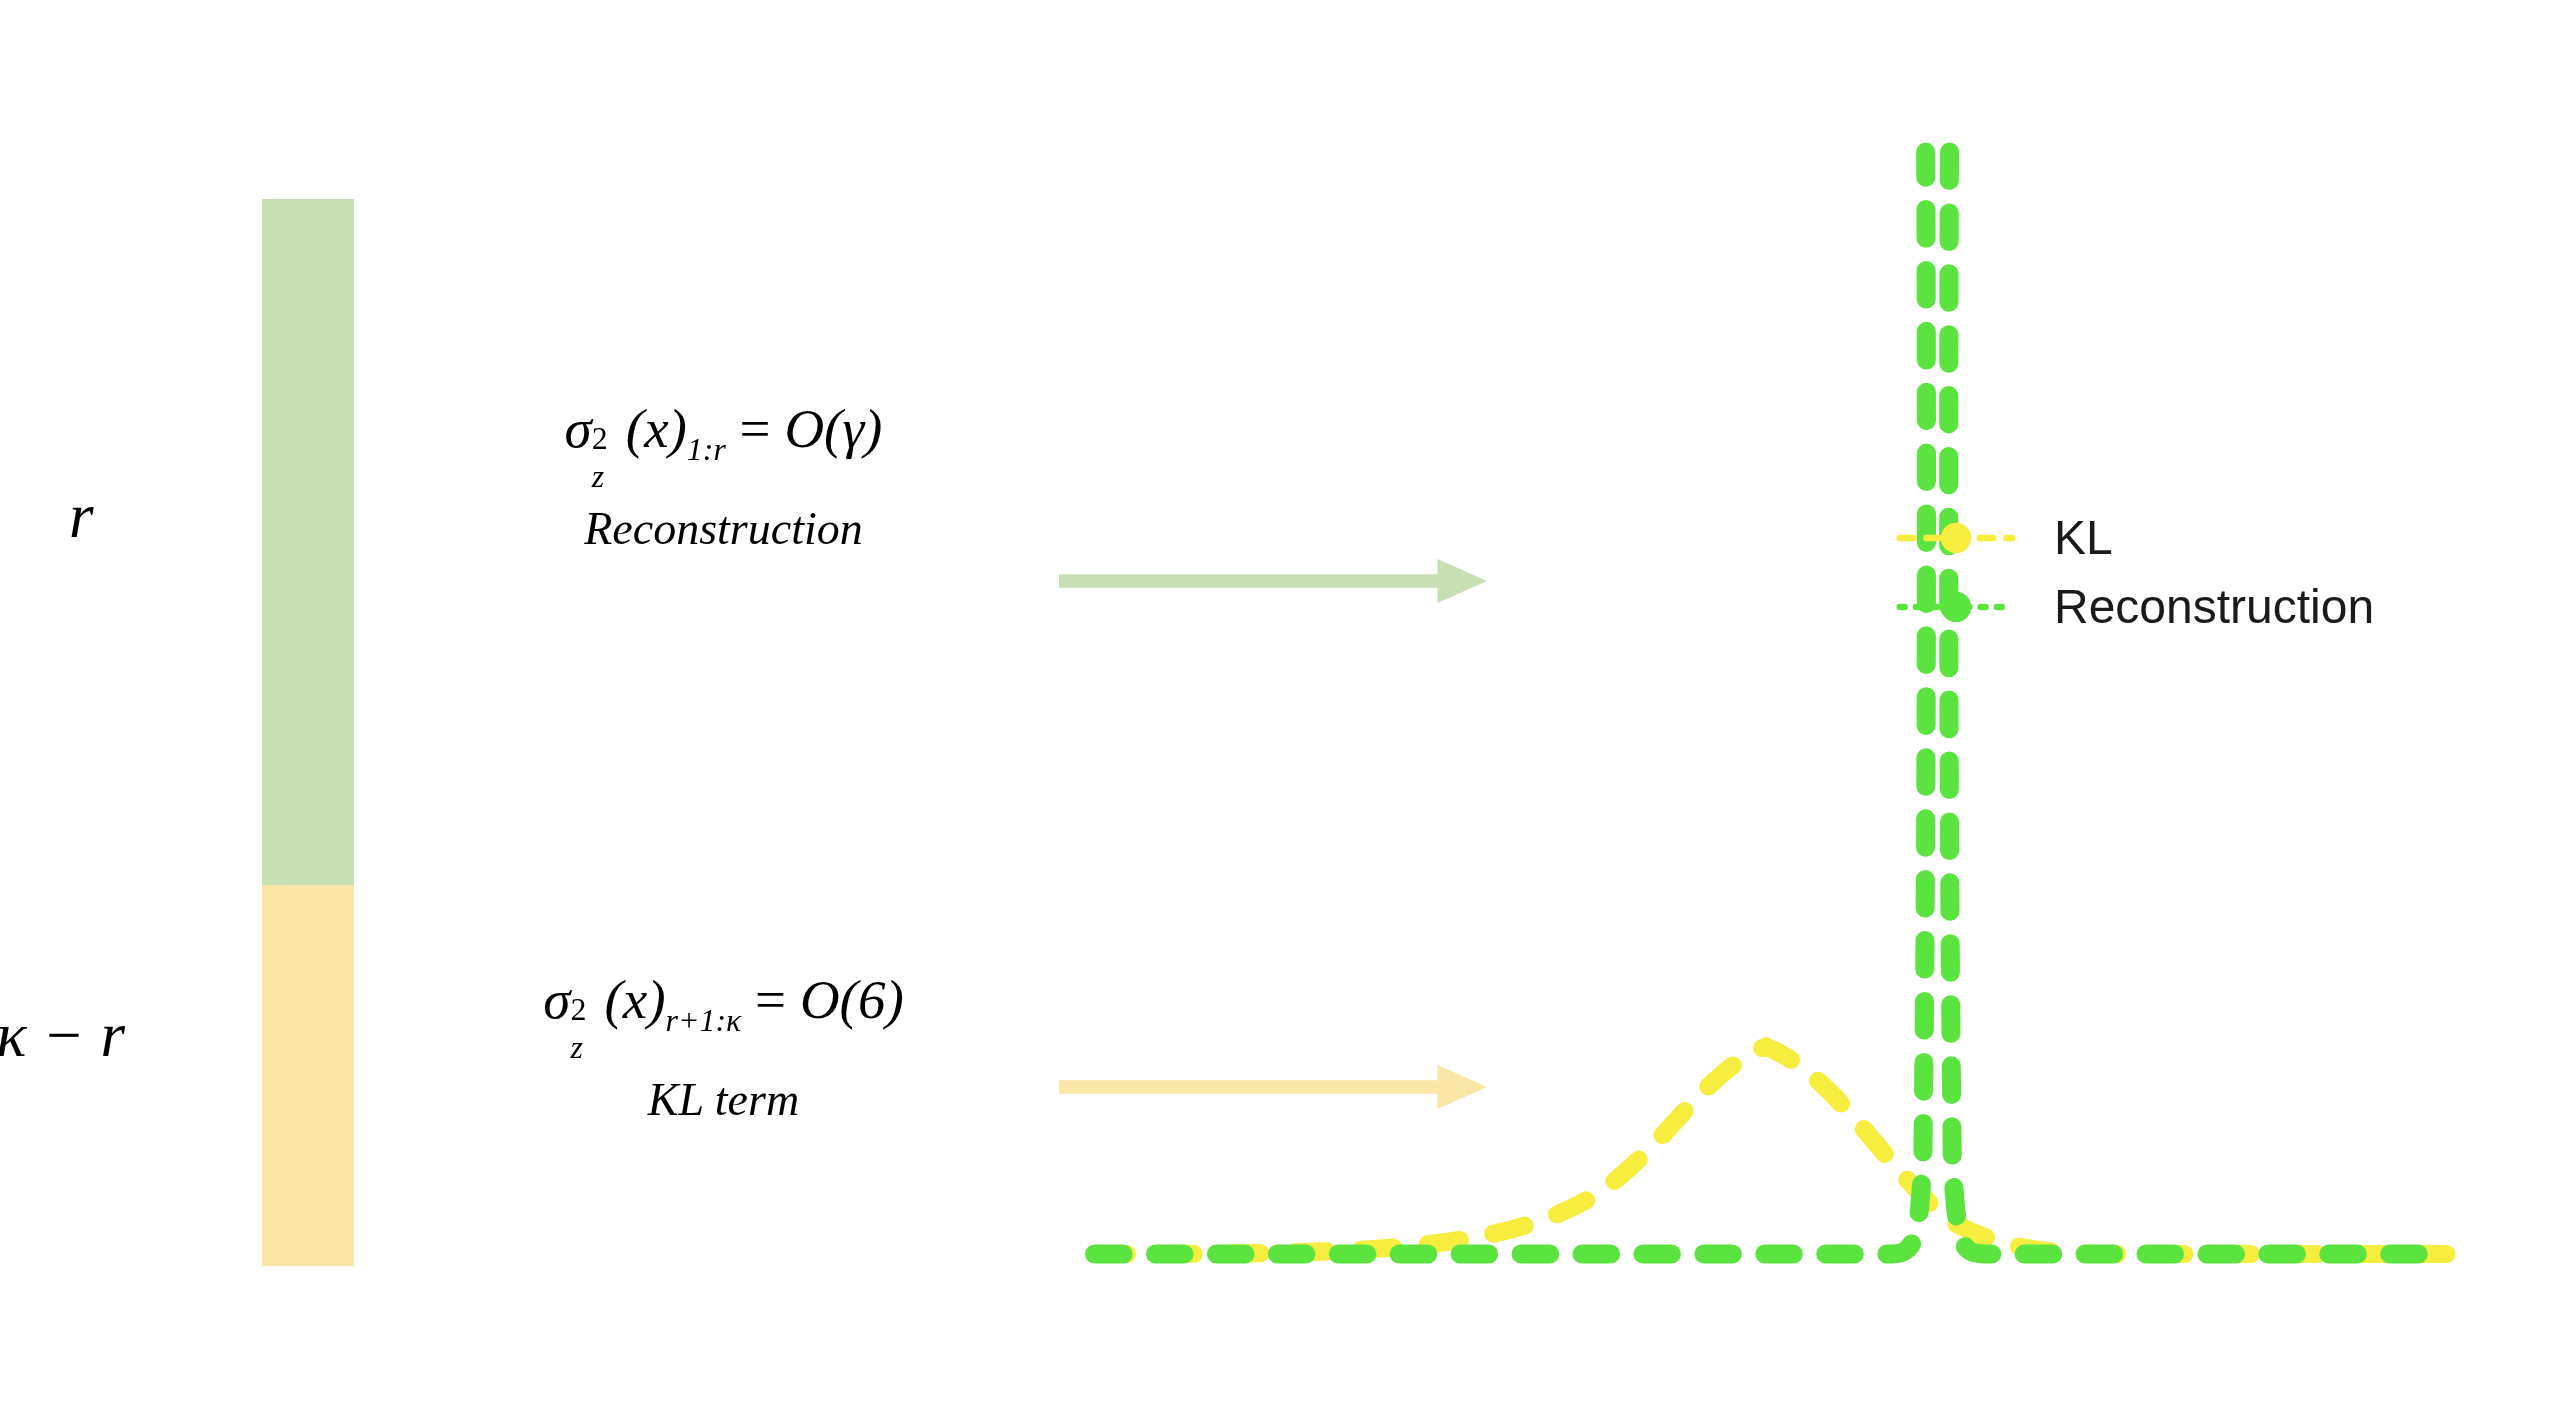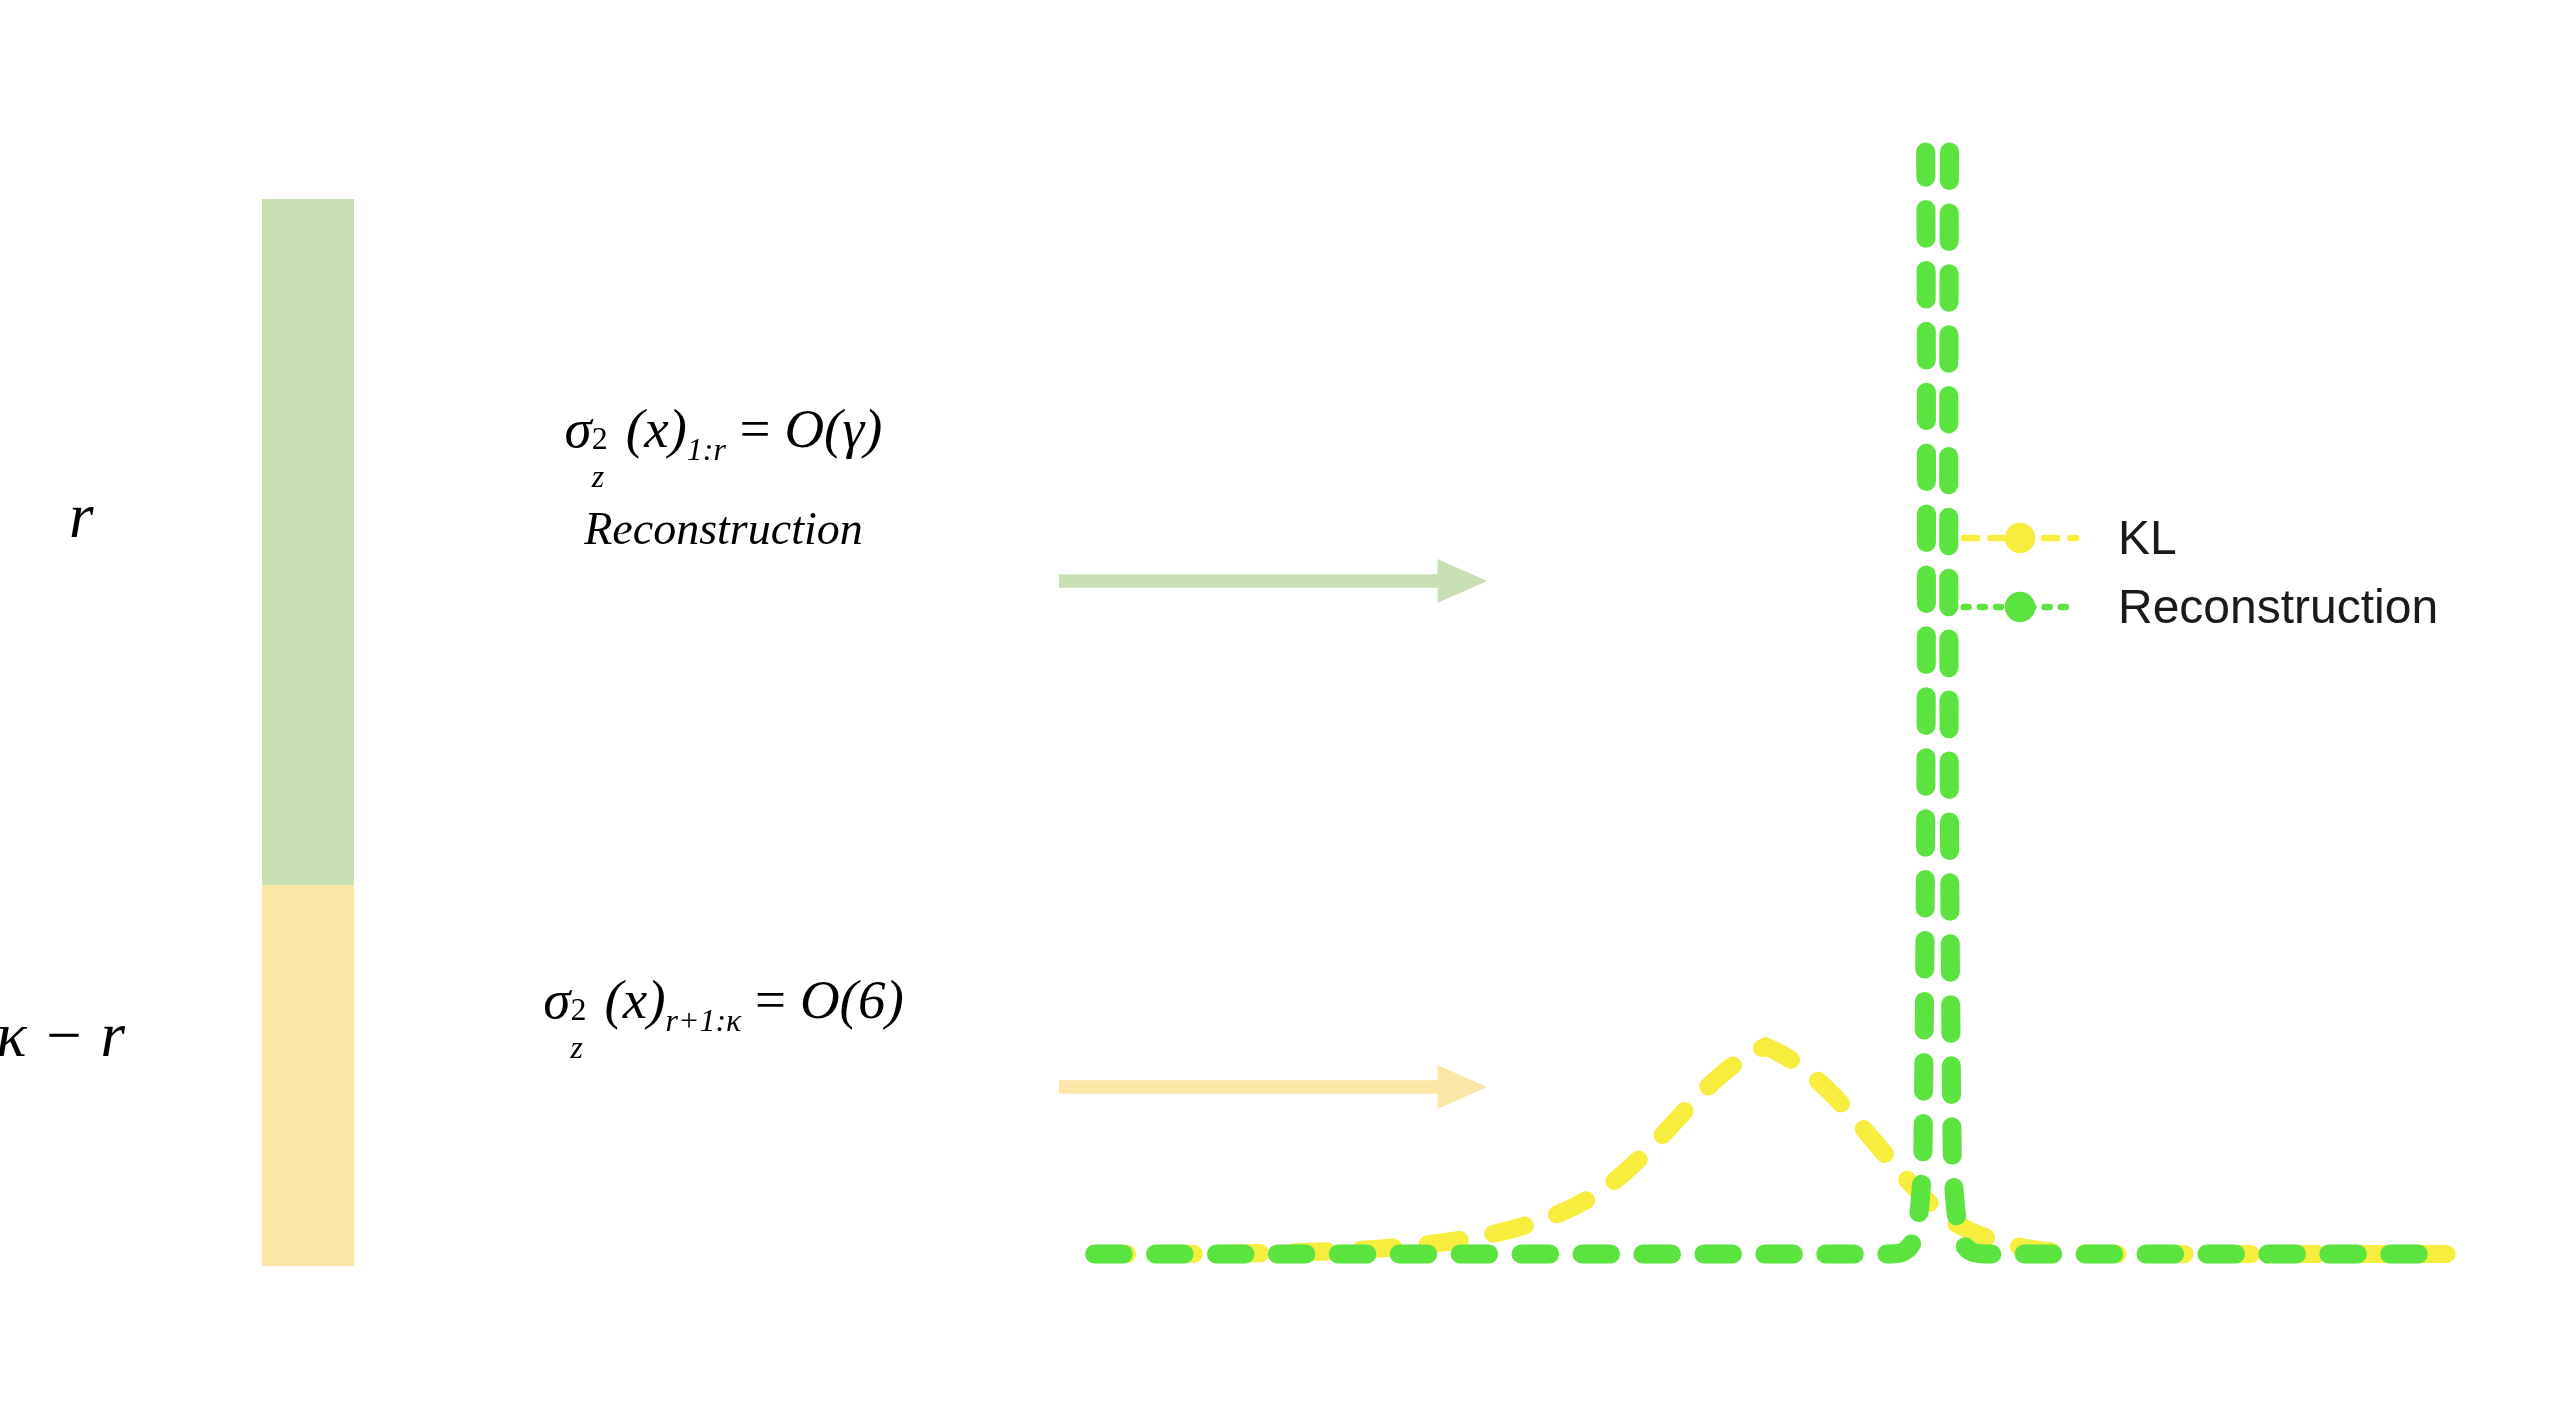--- a/index.html
+++ b/index.html
@@ -124,21 +124,21 @@
     left: 1066px;
     top: 114px;
     width: 1409px;
     height: 1180px;
   }
   .plot svg { display: block; width: 100%; height: 100%; overflow: visible; }
 
   
   .legend {
     position: absolute;
-    left: 1960px;
+    left: 1896px;
     top: 503px;
     width: 533px;
   }
   .legend-row {
     display: flex;
     align-items: center;
     height: 69px;
   }
   .legend-sample {
     width: 120px;
@@ -167,20 +167,21 @@
   <div class="dim-label dim-label-r">r</div>
   <div class="dim-label dim-label-kr">κ − r</div>
 
   <div class="math-block math-block-top">
     <span class="formula"><span>σ</span><span class="sub-stack"><span class="sup-2">2</span><span class="sub-z">z</span></span><span>(x)</span><sub>1:r</sub><span class="roman">&nbsp;</span><span class="roman">=</span><span class="roman">&nbsp;</span><span>O(γ)</span></span>
     <span class="caption">Reconstruction</span>
   </div>
 
   <div class="math-block math-block-bottom">
     <span class="formula"><span>σ</span><span class="sub-stack"><span class="sup-2">2</span><span class="sub-z">z</span></span><span>(x)</span><sub>r+1:κ</sub><span class="roman">&nbsp;</span><span class="roman">=</span><span class="roman">&nbsp;</span><span>O(6)</span></span>
+    <span class="caption">KL term</span>
   </div>
 
   <div class="arrow arrow-recon">
     <svg viewBox="0 0 450 52" preserveAspectRatio="none" aria-hidden="true">
       <path d="M0 19 L398 19 L398 3 L450 26 L398 49 L398 33 L0 33 Z" fill="#c8dfb4"></path>
     </svg>
   </div>
   <div class="arrow arrow-kl">
     <svg viewBox="0 0 450 52" preserveAspectRatio="none" aria-hidden="true">
       <path d="M0 19 L398 19 L398 3 L450 26 L398 49 L398 33 L0 33 Z" fill="#fae6a6"></path>

